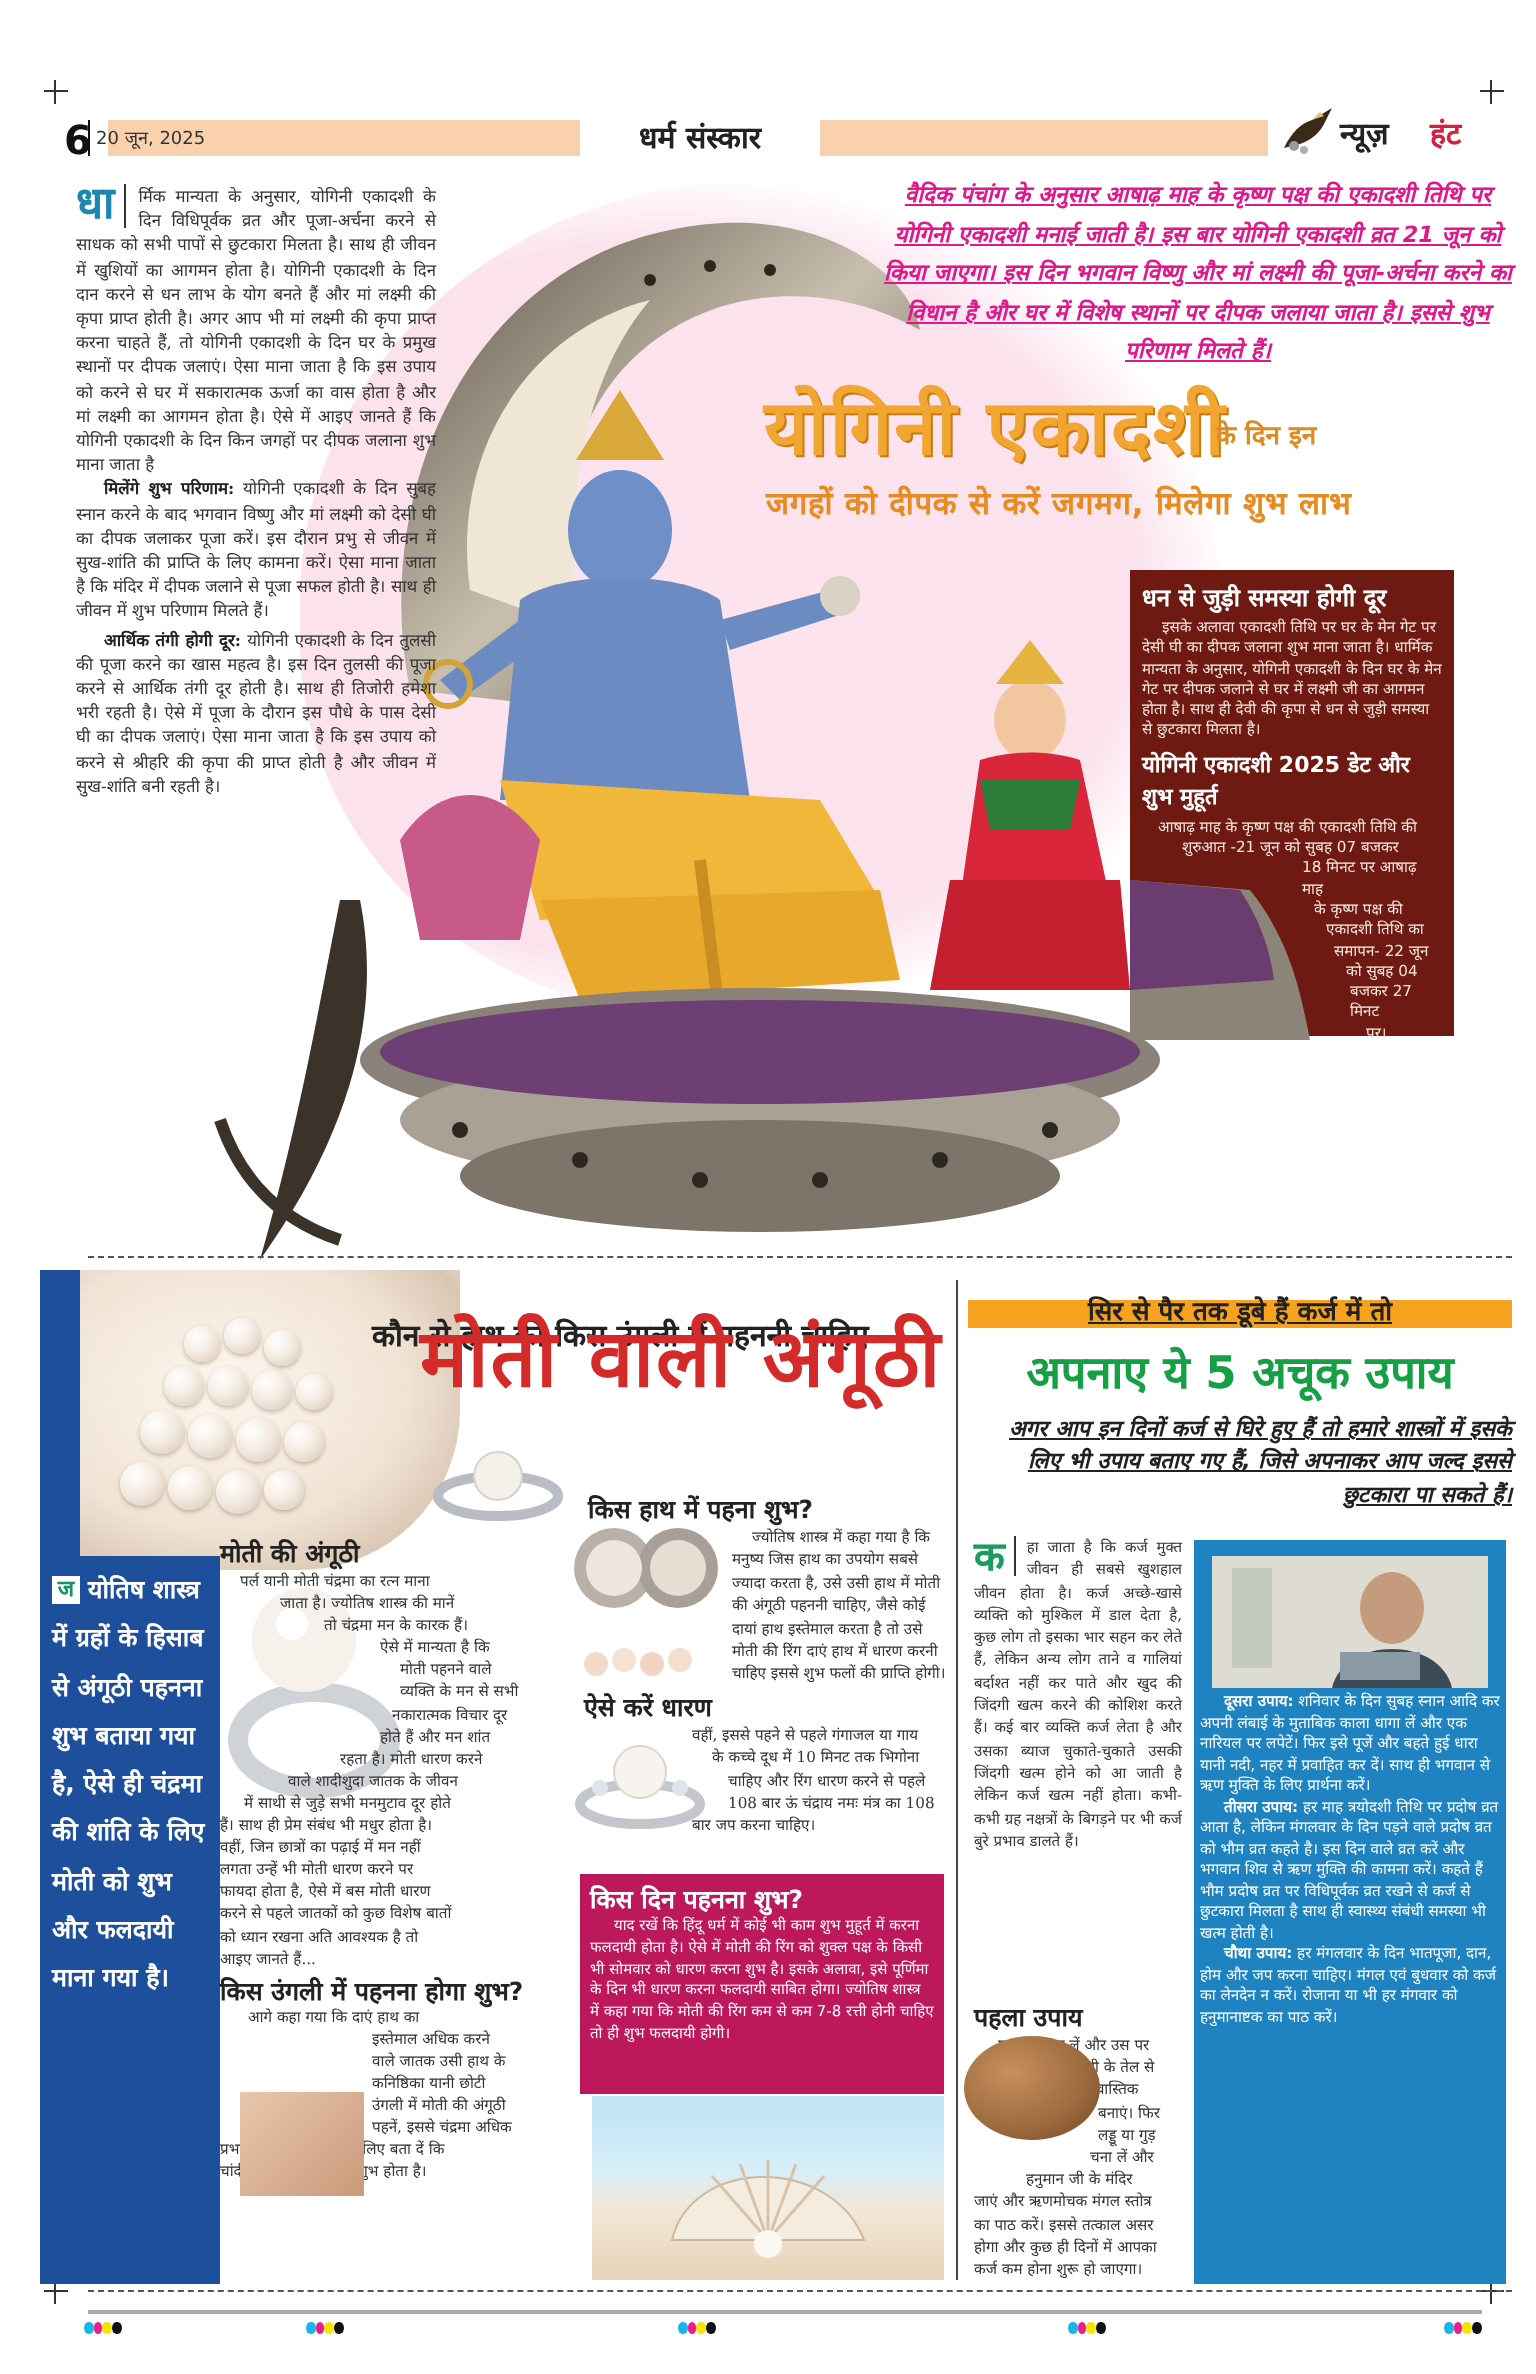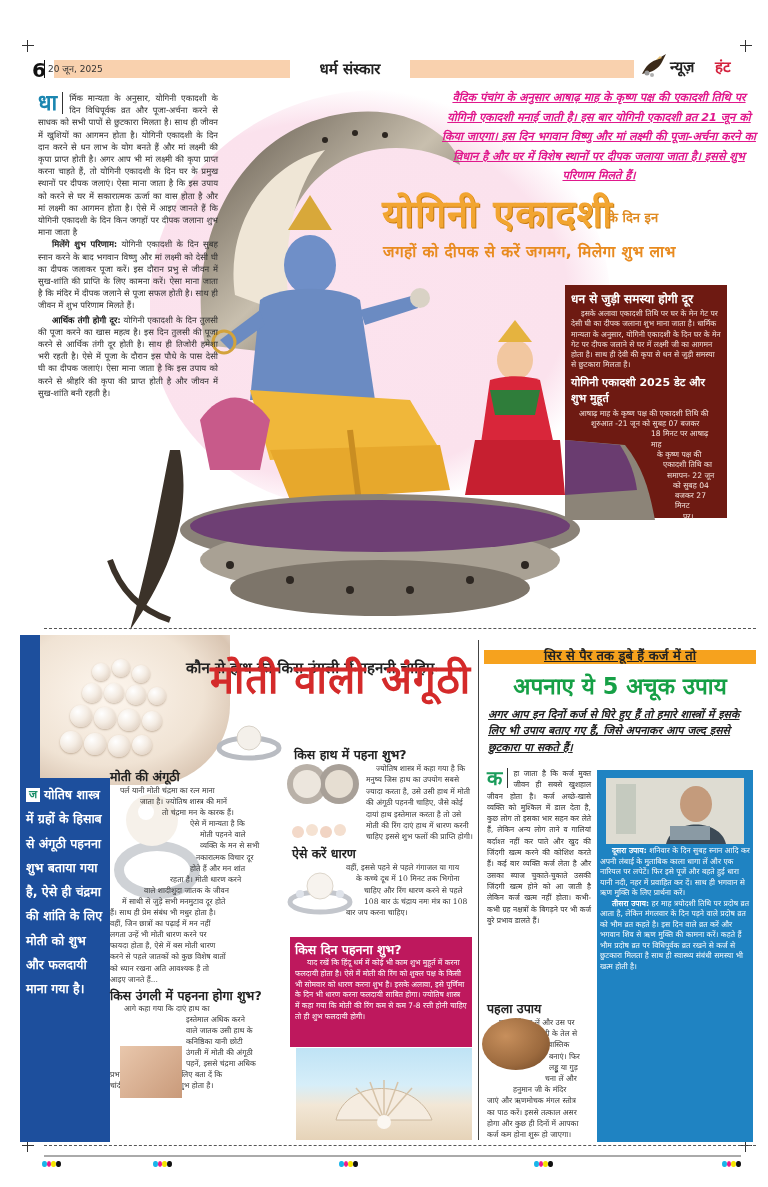--- a/index.html
+++ b/index.html
@@ -74,21 +74,21 @@
   .ring2 { left: 286px; top: 866px; width: 68px; height: 50px; }
   .hand { left: 120px; top: 1046px; width: 62px; height: 52px; background: linear-gradient(135deg,#e9c7ac,#c99a7a); }
 
   .navy { left: 290px; top: 937px; width: 182px; height: 110px; background: #be185d; }
   .shell { left: 296px; top: 1048px; width: 176px; height: 92px; background: linear-gradient(180deg,#bfe3f5 0%,#d6eef9 40%,#f2e7d6 62%,#e6d3b8 100%); }
 
   
   .debt-bar { left: 484px; top: 650px; width: 272px; height: 14px; background: #f6a21e; }
   .debt-h1 { left: 484px; top: 646px; width: 272px; text-align: center; font-size: 13px; font-weight: bold; color: #222; text-decoration: underline; }
   .debt-h2 { left: 484px; top: 670px; width: 272px; text-align: center; font-size: 22.5px; font-weight: bold; color: #16a046; }
-  .debt-deck { left: 488px; top: 707px; width: 268px; text-align: left; font-size: 11px; line-height: 16.4px; font-style: italic; font-weight: bold; color: #222; text-decoration: underline; }
+  .debt-deck { left: 488px; top: 707px; width: 268px; text-align: right; font-size: 11px; line-height: 16.4px; font-style: italic; font-weight: bold; color: #222; text-decoration: underline; }
   .debt-body { left: 487px; top: 768px; width: 104px; font-family: "DejaVu Serif", serif; font-size: 7.5px; line-height: 11.3px; color: #333; text-align: justify; }
   .debt-drop { float: left; font-family: "DejaVu Sans", sans-serif; font-size: 20px; font-weight: bold; color: #1b9c5b; line-height: 20px; padding-right: 5px; margin-right: 5px; border-right: 1px solid #333; }
   .upay-blue { left: 597px; top: 770px; width: 156px; height: 372px; background: #1f83c2; }
   .man-photo { left: 606px; top: 778px; width: 138px; height: 66px; background: linear-gradient(90deg,#d7d9d2 0%,#e6e4da 40%,#9aa4a6 100%); }
   .upay-text { left: 600px; top: 846px; width: 152px; font-size: 7.6px; line-height: 10.5px; color: #fff; }
   .upay-text p { text-indent: 12px; }
   .coconut { left: 482px; top: 1018px; width: 68px; height: 52px; border-radius: 50%; background: radial-gradient(ellipse at 35% 35%, #c78f5c 0%, #9c6a3e 60%, #6d4524 100%); }
 
   .footer-line { left: 44px; top: 1155px; width: 697px; height: 2px; background: #aaa; }
   .cmyk { position: absolute; top: 1152px; height: 7px; width: 20px; }
@@ -383,20 +383,21 @@
 <svg class="abs man-photo" viewBox="0 0 138 66">
   <rect x="0" y="0" width="138" height="66" fill="#dedcd2"></rect>
   <rect x="10" y="6" width="20" height="50" fill="#c5cabf"></rect>
   <ellipse cx="90" cy="26" rx="16" ry="18" fill="#c49b7c"></ellipse>
   <path d="M60 66 C66 40 114 40 120 66 Z" fill="#3c4a56"></path>
   <rect x="64" y="48" width="40" height="14" fill="#8a9aa4"></rect>
 </svg>
 <div class="abs upay-text">
   <p><b>दूसरा उपाय:</b><span> शनिवार के दिन सुबह स्नान आदि कर अपनी लंबाई के मुताबिक काला धागा लें और एक नारियल पर लपेटें। फिर इसे पूजें और बहते हुई धारा यानी नदी, नहर में प्रवाहित कर दें। साथ ही भगवान से ऋण मुक्ति के लिए प्रार्थना करें।</span></p>
   <p><b>तीसरा उपाय:</b><span> हर माह त्रयोदशी तिथि पर प्रदोष व्रत आता है, लेकिन मंगलवार के दिन पड़ने वाले प्रदोष व्रत को भौम व्रत कहते है। इस दिन वाले व्रत करें और भगवान शिव से ऋण मुक्ति की कामना करें। कहते हैं भौम प्रदोष व्रत पर विधिपूर्वक व्रत रखने से कर्ज से छुटकारा मिलता है साथ ही स्वास्थ्य संबंधी समस्या भी खत्म होती है।</span></p>
+  <p><b>चौथा उपाय:</b><span> हर मंगलवार के दिन भातपूजा, दान, होम और जप करना चाहिए। मंगल एवं बुधवार को कर्ज का लेनदेन न करें। रोजाना या भी हर मंगवार को हनुमानाष्टक का पाठ करें।</span></p>
 </div>
 
 <div class="abs dashline" style="top:1145px;"></div>
 <div class="abs footer-line"></div>
 <div class="cmyk" style="left:42px;"><span style="background:#19b5ea"></span><span style="background:#ec1c8c"></span><span style="background:#f5e300"></span><span style="background:#111"></span></div>
 <div class="cmyk" style="left:153px;"><span style="background:#19b5ea"></span><span style="background:#ec1c8c"></span><span style="background:#f5e300"></span><span style="background:#111"></span></div>
 <div class="cmyk" style="left:339px;"><span style="background:#19b5ea"></span><span style="background:#ec1c8c"></span><span style="background:#f5e300"></span><span style="background:#111"></span></div>
 <div class="cmyk" style="left:534px;"><span style="background:#19b5ea"></span><span style="background:#ec1c8c"></span><span style="background:#f5e300"></span><span style="background:#111"></span></div>
 <div class="cmyk" style="left:722px;"><span style="background:#19b5ea"></span><span style="background:#ec1c8c"></span><span style="background:#f5e300"></span><span style="background:#111"></span></div>
 

